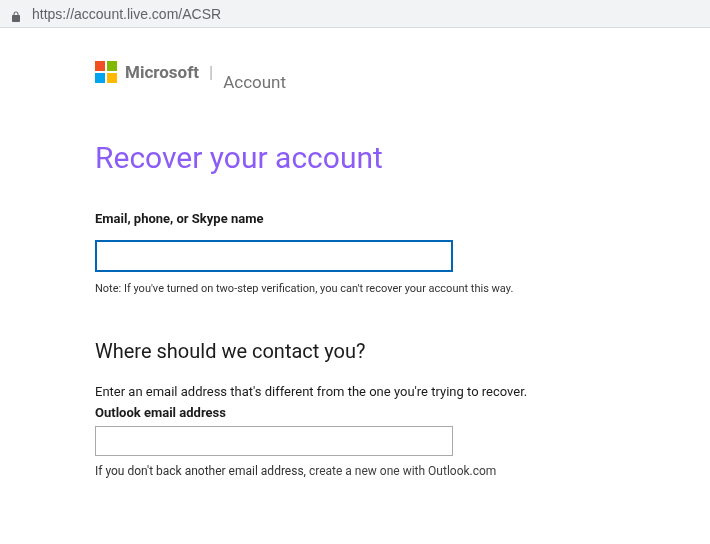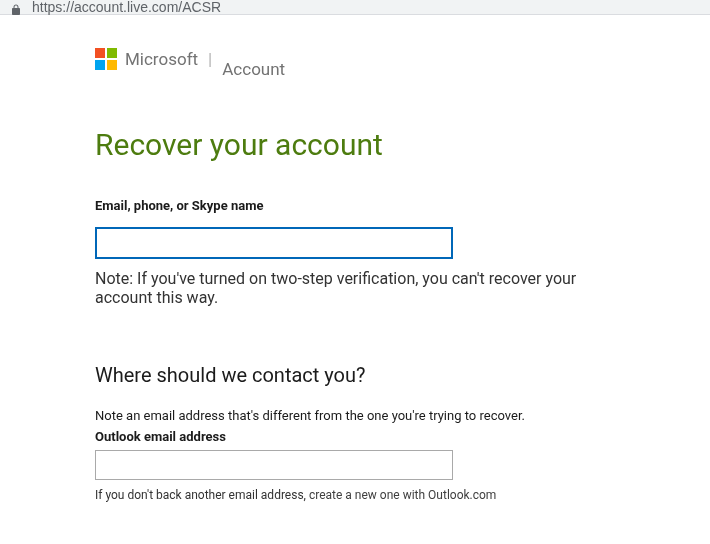--- a/index.html
+++ b/index.html
@@ -5,21 +5,21 @@
     * { margin: 0; padding: 0; box-sizing: border-box; }
     body {
       font-family: "Segoe UI", -apple-system, BlinkMacSystemFont, Roboto, "Helvetica Neue", sans-serif;
       background: #fff;
       color: #1b1b1b;
       width: 710px;
       height: 544px;
       overflow: hidden;
     }
     .addrbar {
-      height: 15px;
+      height: 28px;
       background: #f1f3f4;
       border-bottom: 1px solid #dadce0;
       display: flex;
       align-items: center;
       padding: 0 10px;
       gap: 10px;
     }
     .lock-icon {
       width: 12px; height: 12px;
       flex-shrink: 0;
@@ -48,37 +48,37 @@
       margin-right: 2px;
     }
     .ms-logo .sq { width: 100%; height: 100%; }
     .sq.r { background: #f25022; }
     .sq.g { background: #7fba00; }
     .sq.b { background: #00a4ef; }
     .sq.y { background: #ffb900; }
     .brand-ms {
       font-size: 17px;
       color: #737373;
-      font-weight: 400;
+      font-weight: 700;
     }
     .brand-sep {
       color: #b3b3b3;
       font-size: 17px;
       margin: 0 4px;
     }
     .brand-acct {
       font-size: 17px;
       color: #737373;
       font-weight: 400;
       margin-top: 20px;
     }
     h1.pagetitle {
       font-size: 30px;
       font-weight: 400;
-      color: #4d7c0f;
+      color: #8b5cf6;
       margin-bottom: 36px;
     }
     h2.section {
       font-size: 20px;
       font-weight: 400;
       color: #1b1b1b;
       margin-bottom: 20px;
     }
     .fieldlabel {
       font-size: 13px;
@@ -86,40 +86,40 @@
       color: #1b1b1b;
       margin-bottom: 14px;
     }
     .desc {
       font-size: 13px;
       color: #1b1b1b;
       margin-bottom: 4px;
       line-height: 1.4;
     }
     .note {
-      font-size: 16px;
+      font-size: 11px;
       color: #333;
       margin-top: 10px;
     }
     .textinput {
       width: 358px;
       height: 30px;
       border: 1px solid #a9a9a9;
       font-size: 14px;
       padding: 2px 6px;
       outline: none;
       font-family: inherit;
     }
     .textinput.focused {
       border: 2px solid #0067b8;
       width: 358px;
       height: 32px;
     }
     .block { margin-bottom: 40px; }
-    .block2 { margin-top: 56px; }
+    .block2 { margin-top: 44px; }
     a.link {
       color: #404040;
       text-decoration: none;
       cursor: pointer;
     }
     .helper {
       font-size: 12px;
       color: #333;
       margin-top: 8px;
     }
@@ -153,21 +153,21 @@
   <h1 class="pagetitle">Recover your account</h1>
 
   <div class="block">
     <div class="fieldlabel">Email, phone, or Skype name</div>
     <input type="text" class="textinput focused" value="" style="">
     <div class="note">Note: If you've turned on two-step verification, you can't recover your account this way.</div>
   </div>
 
   <div class="block2">
     <h2 class="section">Where should we contact you?</h2>
-    <div class="desc">Note an email address that's different from the one you're trying to recover.</div>
+    <div class="desc">Enter an email address that's different from the one you're trying to recover.</div>
     <div class="fieldlabel" style="margin-bottom:6px;">Outlook email address</div>
     <input type="text" class="textinput" value="" style="">
     <div class="helper">
       <span>If you don't back another email address, </span><a class="link">create a new one with Outlook.com</a>
     </div>
   </div>
 
 </div>
 
 </body></html>

